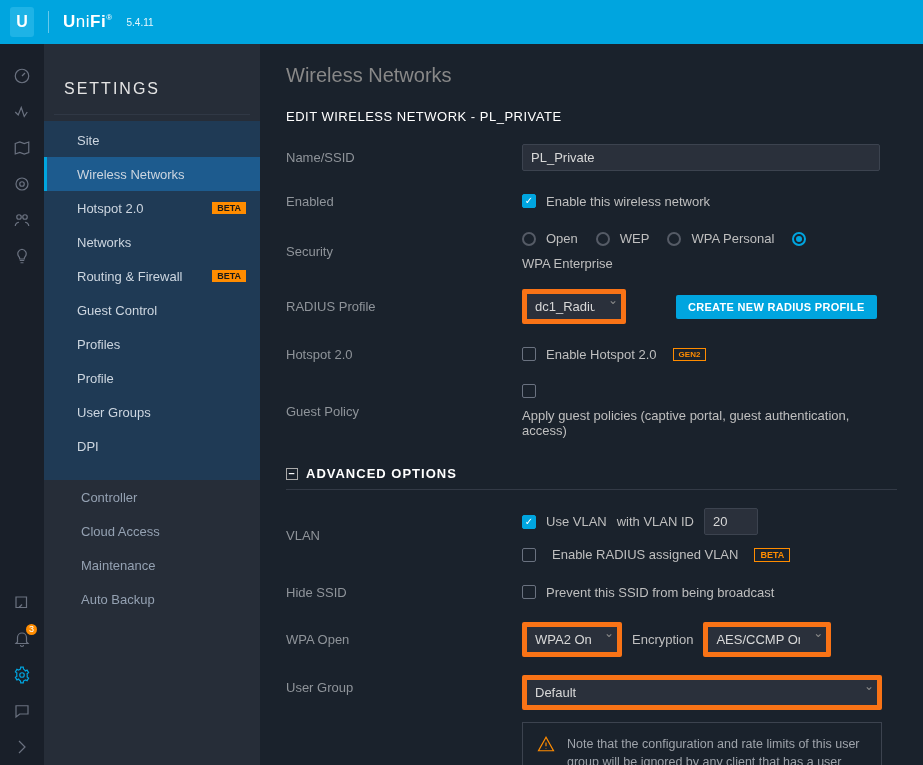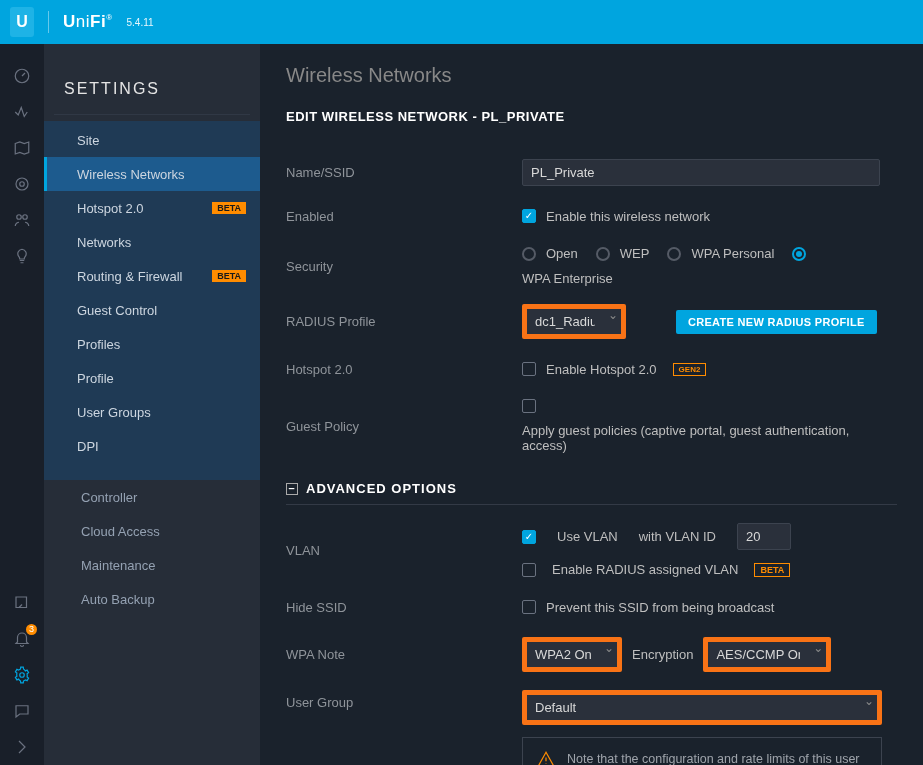--- a/index.html
+++ b/index.html
@@ -28,21 +28,21 @@
   .nav-item.sel { background:#1d5b8e; color:#fff; border-left-color:#00a5df; margin-left:0; padding-left:30px; }
   .nav-group { background:#1f3a55; margin-left:0; padding-top:2px; padding-bottom:17px; }
   .nav-group .nav-item { border-radius:0; margin:0; padding-left:30px; color:#cdd6e0; }
   .badge { font-size:9px; font-weight:700; padding:1px 5px; border-radius:0; margin-left:auto; }
   .badge.beta { background:#ff8c00; color:#1a1a1a; }
   .badge.betabox { border:1px solid #ff8c00; color:#ff8c00; background:transparent; }
   .badge.gen2 { border:1px solid #ff8c00; color:#ff8c00; background:transparent; margin-left:6px; font-size:8px; }
 
   .content { flex:1; overflow:auto; padding:20px 26px 30px; }
   .page-title { font-size:20px; font-weight:300; color:#888; margin-bottom:22px; }
-  .section-title { font-size:13px; font-weight:700; letter-spacing:.5px; color:#fff; margin-bottom:35px; }
+  .section-title { font-size:13px; font-weight:400; letter-spacing:.5px; color:#fff; margin-bottom:20px; }
 
   .row { display:flex; align-items:center; margin-bottom:18px; min-height:24px; }
   .row.top { align-items:flex-start; }
   .lbl { width:236px; color:#8f949a; font-size:13px; flex-shrink:0; }
   .ctrls { flex:1; display:flex; align-items:center; flex-wrap:wrap; gap:10px; }
 
   input[type=text] { background:#2a303b; border:1px solid #3c434f; color:#d8d8d8; padding:5px 8px; font-size:13px; border-radius:2px; }
   input.wide { width:358px; }
   input.tiny { width:54px; }
   select, .select { background:#2a303b; border:5px solid #f97316; color:#d8d8d8; padding:5px 8px; font-size:13px; border-radius:2px; appearance:none; position:relative; }
@@ -255,21 +255,21 @@
     </div>
 
     <div class="adv-head">
       <span class="box">–</span>
       <span>ADVANCED OPTIONS</span>
     </div>
 
     <div class="row">
       <div class="lbl">VLAN</div>
       <div class="ctrls" style="flex-direction:column;align-items:flex-start;gap:12px">
-        <div style="display:flex;align-items:center;gap:21px">
+        <div style="display:flex;align-items:center;gap:10px">
           <span class="chk on"></span>
           <span class="chklabel">Use VLAN</span>
           <span class="chklabel">with VLAN ID</span>
           <input type="text" class="tiny" value="20" style="">
         </div>
         <div style="display:flex;align-items:center;gap:16px">
           <span class="chk"></span>
           <span class="chklabel">Enable RADIUS assigned VLAN</span>
           <span class="badge betabox">BETA</span>
         </div>
@@ -278,21 +278,21 @@
 
     <div class="row">
       <div class="lbl">Hide SSID</div>
       <div class="ctrls">
         <span class="chk"></span>
         <span class="chklabel">Prevent this SSID from being broadcast</span>
       </div>
     </div>
 
     <div class="row">
-      <div class="lbl">WPA Note</div>
+      <div class="lbl">WPA Open</div>
       <div class="ctrls">
         <span class="selwrap"><select style="width:100px"><option>WPA2 Only</option></select></span>
         <span class="chklabel">Encryption</span>
         <span class="selwrap"><select style="width:128px"><option>AES/CCMP Only</option></select></span>
       </div>
     </div>
 
     <div class="row top">
       <div class="lbl" style="padding-top:5px">User Group</div>
       <div class="ctrls" style="flex-direction:column;align-items:flex-start;gap:12px">

